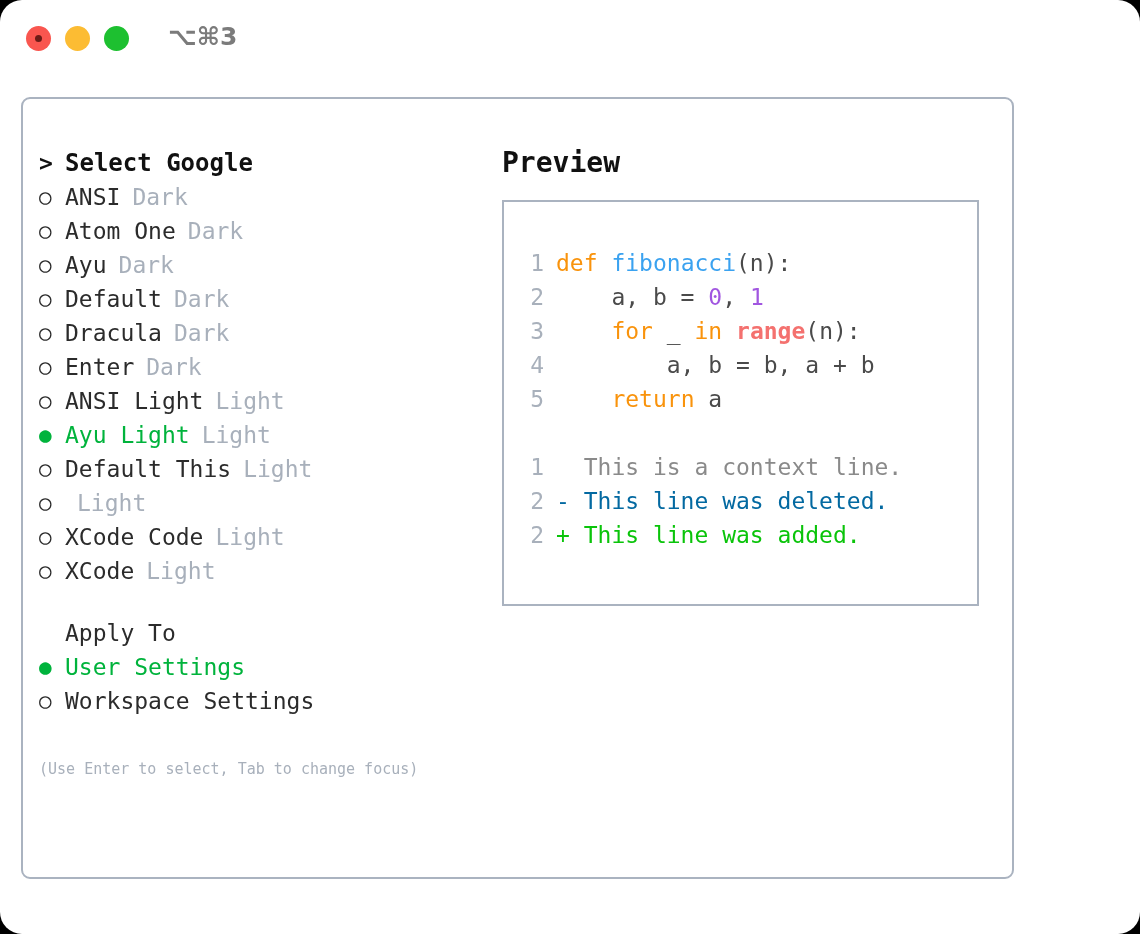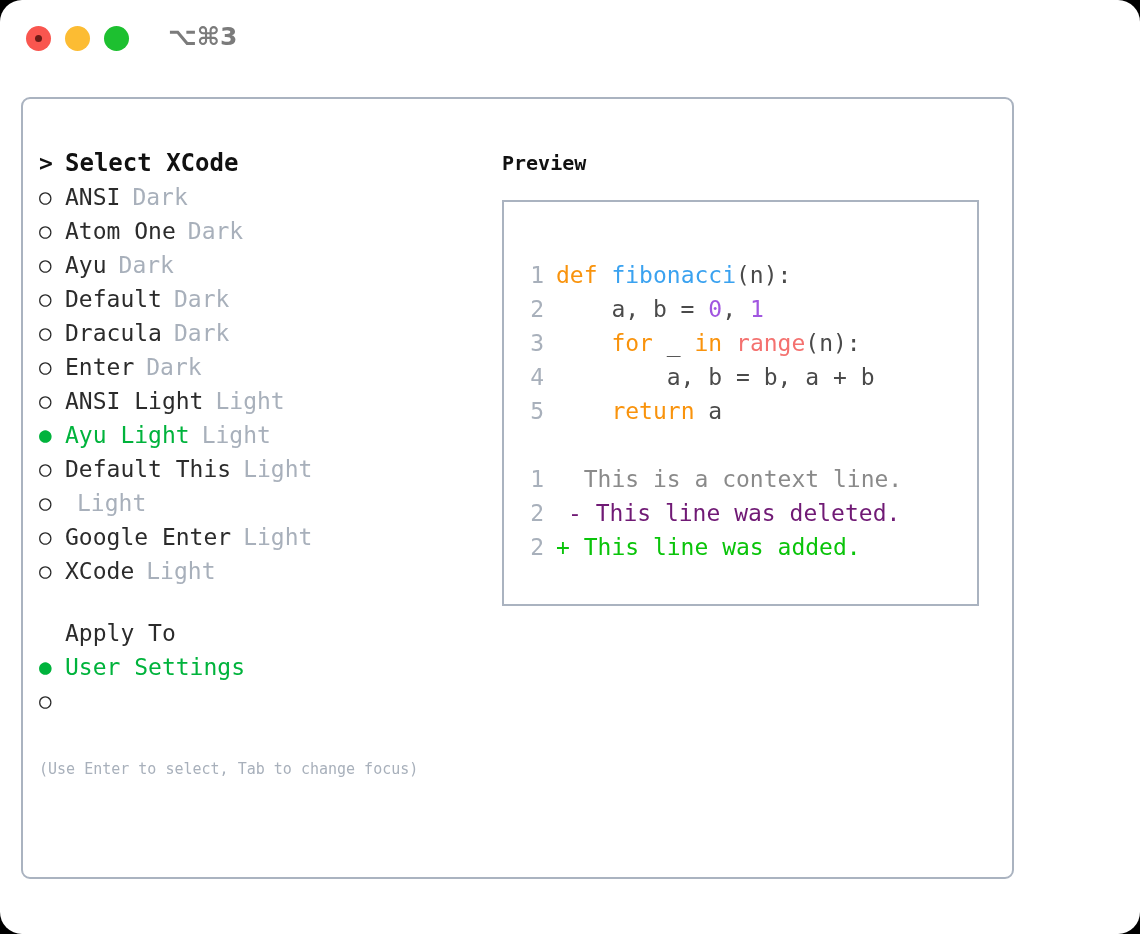--- a/index.html
+++ b/index.html
@@ -137,55 +137,55 @@
   }
 
   
   .right-pane {
     position: absolute;
     left: 479px;
     top: 47px;
     width: 500px;
   }
   .preview-title {
-    font-size: 20px;
+    font-size: 28px;
     font-weight: bold;
     color: #111111;
     margin-bottom: 0;
     height: 34px;
     line-height: 34px;
   }
   .preview-box {
     margin-top: 20px;
     width: 477px;
     height: 406px;
     border: 2px solid #aab3c0;
     box-sizing: border-box;
     background: #ffffff;
-    padding: 56px 0 0 14px;
+    padding: 44px 0 0 14px;
   }
   .code-line {
     font-size: 23px;
     line-height: 34px;
     white-space: pre;
   }
   .lnum {
     display: inline-block;
     width: 26px;
     text-align: right;
     color: #a8b0bb;
     margin-right: 12px;
   }
   .tok-kw   { color: #f9930c; }
   .tok-fn   { color: #3aa2f0; }
   .tok-num  { color: #a156e0; }
-  .tok-bi   { color: #f4716f; }
+  .tok-bi   { color: #f4716f; font-weight: bold; }
   .tok-pl   { color: #4a4a4a; }
   .tok-ctx  { color: #8a8a8a; }
-  .tok-del  { color: #701a75; margin-left: 12px; }
+  .tok-del  { color: #0369a1; }
   .tok-add  { color: #0ac40a; }
 
   .diff-gap { height: 34px; }
 </style>
 </head>
 <body>
 
 <div class="window">
 
   <div class="titlebar">
@@ -196,48 +196,48 @@
     </div>
     <div class="shortcut">⌥⌘3</div>
   </div>
 
   <div class="card">
 
     <div class="left-pane">
 
       <div class="row">
         <span class="bullet caret">&gt;</span>
-        <span class="heading">Select XCode</span>
+        <span class="heading">Select Google</span>
       </div>
 
       <div id="theme-list">
           <div class="row"><span class="bullet off">○</span><span class="name">ANSI</span><span class="tag">Dark</span></div>
           <div class="row"><span class="bullet off">○</span><span class="name">Atom One</span><span class="tag">Dark</span></div>
           <div class="row"><span class="bullet off">○</span><span class="name">Ayu</span><span class="tag">Dark</span></div>
           <div class="row"><span class="bullet off">○</span><span class="name">Default</span><span class="tag">Dark</span></div>
           <div class="row"><span class="bullet off">○</span><span class="name">Dracula</span><span class="tag">Dark</span></div>
           <div class="row"><span class="bullet off">○</span><span class="name">Enter</span><span class="tag">Dark</span></div>
           <div class="row"><span class="bullet off">○</span><span class="name">ANSI Light</span><span class="tag">Light</span></div>
           <div class="row"><span class="bullet on">●</span><span class="name selected">Ayu Light</span><span class="tag">Light</span></div>
           <div class="row"><span class="bullet off">○</span><span class="name">Default This</span><span class="tag">Light</span></div>
           <div class="row"><span class="bullet off">○</span><span class="tag">Light</span></div>
-          <div class="row"><span class="bullet off">○</span><span class="name">Google Enter</span><span class="tag">Light</span></div>
+          <div class="row"><span class="bullet off">○</span><span class="name">XCode Code</span><span class="tag">Light</span></div>
           <div class="row"><span class="bullet off">○</span><span class="name">XCode</span><span class="tag">Light</span></div>
         </div>
 
       <div class="spacer-sm"></div>
 
       <div class="row">
         <span class="bullet empty">&nbsp;</span>
         <span class="name">Apply To</span>
       </div>
 
       <div id="apply-list">
           <div class="row"><span class="bullet on">●</span><span class="name selected">User Settings</span></div>
-          <div class="row"><span class="bullet off">○</span></div>
+          <div class="row"><span class="bullet off">○</span><span class="name">Workspace Settings</span></div>
         </div>
 
       <div class="spacer-md"></div>
 
       <div class="hint">(Use Enter to select, Tab to change focus)</div>
     </div>
 
     <div class="right-pane">
       <div class="preview-title">Preview</div>
       <div class="preview-box">

